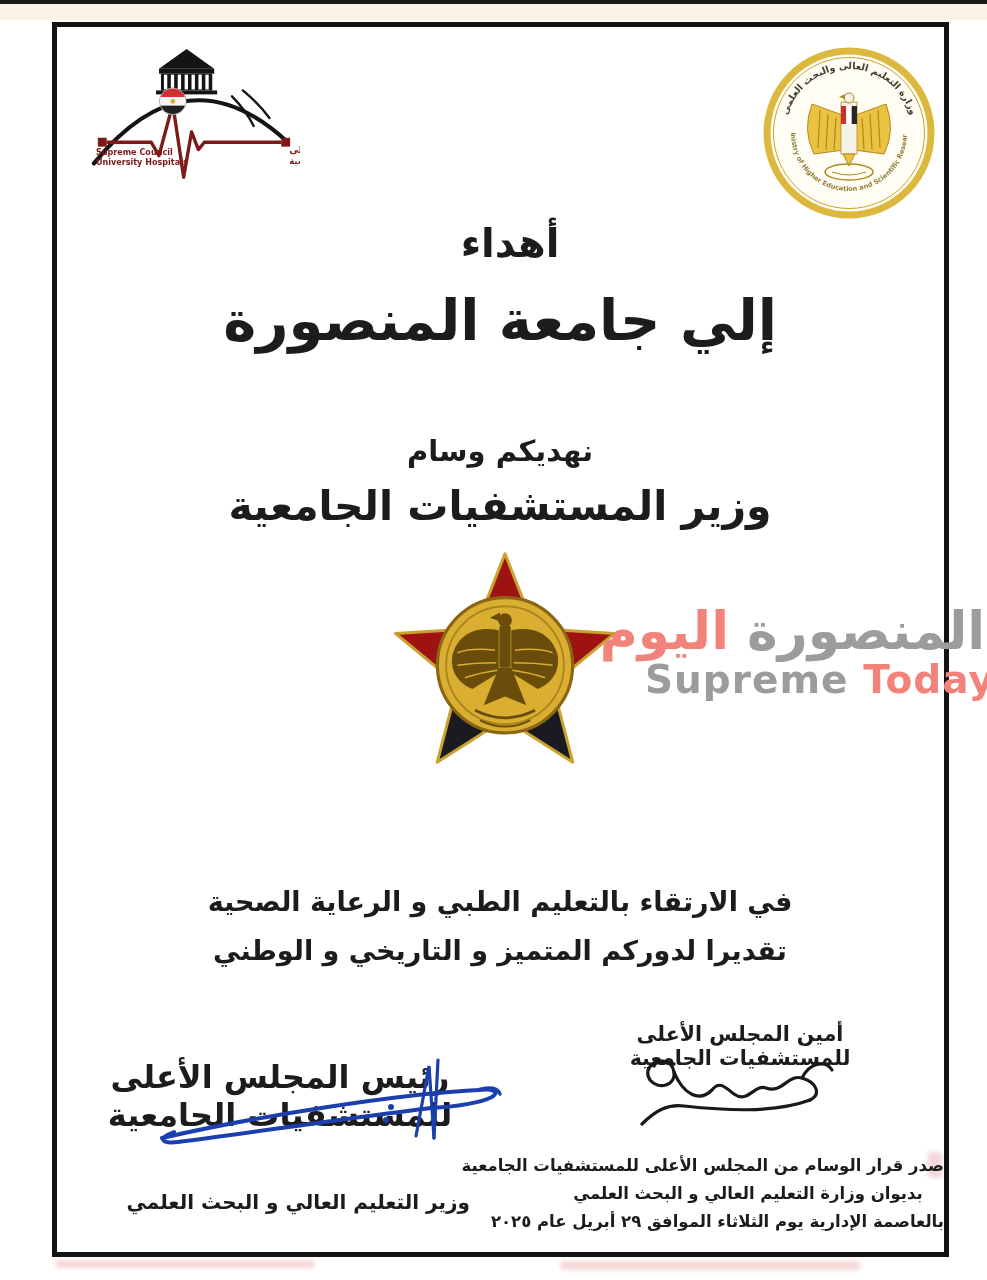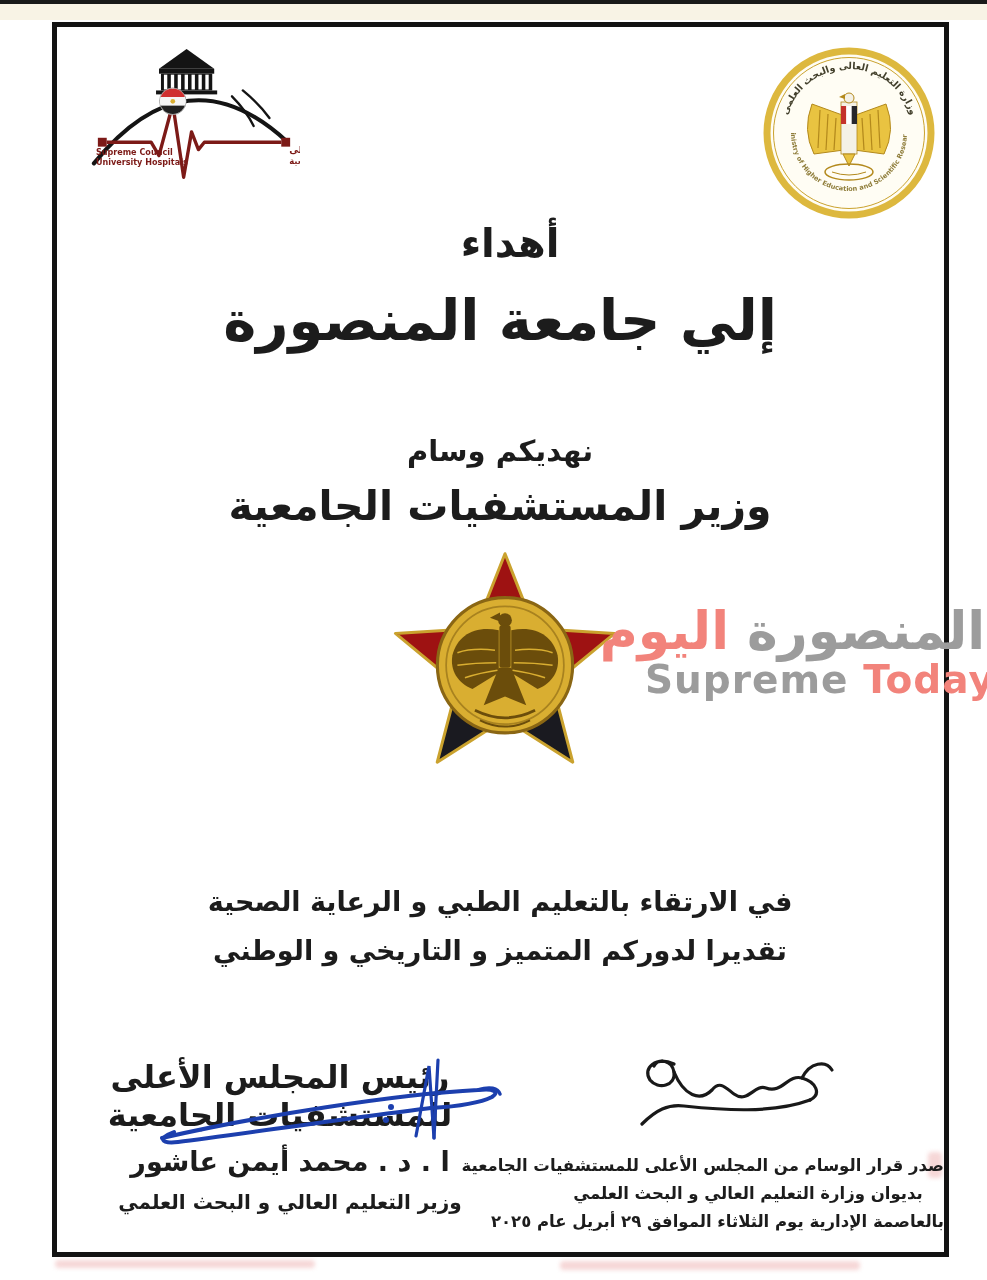--- a/index.html
+++ b/index.html
@@ -19,21 +19,21 @@
   .appreciation{left:50px;top:878px;width:900px;font-size:27px;font-weight:bold;line-height:1.8;z-index:2;}
   .star-medal{left:379px;top:550px;width:252px;height:258px;z-index:2;}
   .left-logo{left:88px;top:46px;width:212px;height:152px;z-index:2;}
   .right-logo{left:762px;top:46px;width:174px;height:174px;z-index:2;}
   .watermark{right:2px;top:572px;width:340px;text-align:right;z-index:5;}
   .watermark .wm-ar{direction:rtl;font-size:52px;font-weight:bold;line-height:1.1;white-space:nowrap;margin-top:31px;}
   .watermark .wm-en{direction:ltr;font-size:39px;font-weight:bold;line-height:1.05;white-space:nowrap;letter-spacing:1px;}
   .sig-title-left{left:70px;top:1014px;width:420px;font-size:32px;font-weight:bold;z-index:2;margin-top:44px;}
   .sig-blue{left:148px;top:1052px;width:356px;height:112px;z-index:2;}
   .sig-name-left{left:110px;top:1146px;width:360px;font-size:27px;font-weight:bold;z-index:2;}
-  .sig-sub-left{left:110px;top:1190px;width:360px;font-size:20px;font-weight:bold;z-index:2;}
+  .sig-sub-left{left:110px;top:1190px;width:360px;font-size:20px;font-weight:bold;z-index:2;text-align:right;}
   .sig-title-right{left:578px;top:1022px;width:324px;font-size:20.5px;font-weight:bold;z-index:2;}
   .sig-black{left:612px;top:1048px;width:258px;height:82px;z-index:2;}
   .sig-name-right{left:620px;top:1112px;width:262px;font-size:21.5px;font-weight:bold;z-index:2;}
   .footer-decree{left:552px;top:1152px;width:392px;font-size:16.5px;font-weight:bold;line-height:1.7;z-index:2;white-space:nowrap;}
   .smudge{position:absolute;background:rgba(236,166,166,.45);border-radius:4px;filter:blur(2px);z-index:0;}
   .smudge1{left:55px;top:1260px;width:260px;height:8px;}
   .smudge2{left:560px;top:1261px;width:300px;height:9px;}
   .smudge3{left:928px;top:1152px;width:14px;height:26px;}
   svg{display:block;width:100%;height:100%;}
 </style>
@@ -183,23 +183,23 @@
         <path d="M14,86 C110,64 250,42 330,38 C346,36 352,40 344,45 C330,52 300,55 283,56" stroke-width="4"></path>
         <path d="M283,56 C200,66 80,84 30,90 C12,92 10,86 26,80" stroke-width="4"></path>
         <path d="M330,38 C342,34 350,36 352,42" stroke-width="3.5"></path>
         <path d="M268,84 L281,14 L286,86" stroke-width="3.2"></path>
         <path d="M286,86 L290,8" stroke-width="3.2"></path>
       </g>
       <circle cx="243" cy="55" r="3" fill="#1c3fae"></circle>
       <circle cx="238" cy="68" r="3" fill="#1c3fae"></circle>
     </svg>
   </div>
-  <div class="abs ar center sig-name-left">ا . د . محمد أيمن عاشور</div>
   <div class="abs ar center sig-sub-left">وزير التعليم العالي و البحث العلمي</div>
 
+  <div class="abs ar center sig-title-right">أمين المجلس الأعلى للمستشفيات الجامعية</div>
   <div class="abs sig-black">
     <svg viewBox="0 0 258 82">
       <g stroke="#191919" fill="none" stroke-width="3.2" stroke-linecap="round">
         <path d="M62,16 C44,8 30,20 38,32 C46,42 64,38 62,24 C60,12 46,10 42,18"></path>
         <path d="M62,24 C72,48 88,54 100,42 C108,32 114,40 122,46 C136,56 142,36 154,40 C170,46 176,26 190,30 C204,34 210,46 198,52"></path>
         <path d="M198,52 C160,66 110,62 72,58 C56,56 44,62 30,76"></path>
         <path d="M190,30 C198,14 214,12 220,22"></path>
       </g>
     </svg>
   </div>

